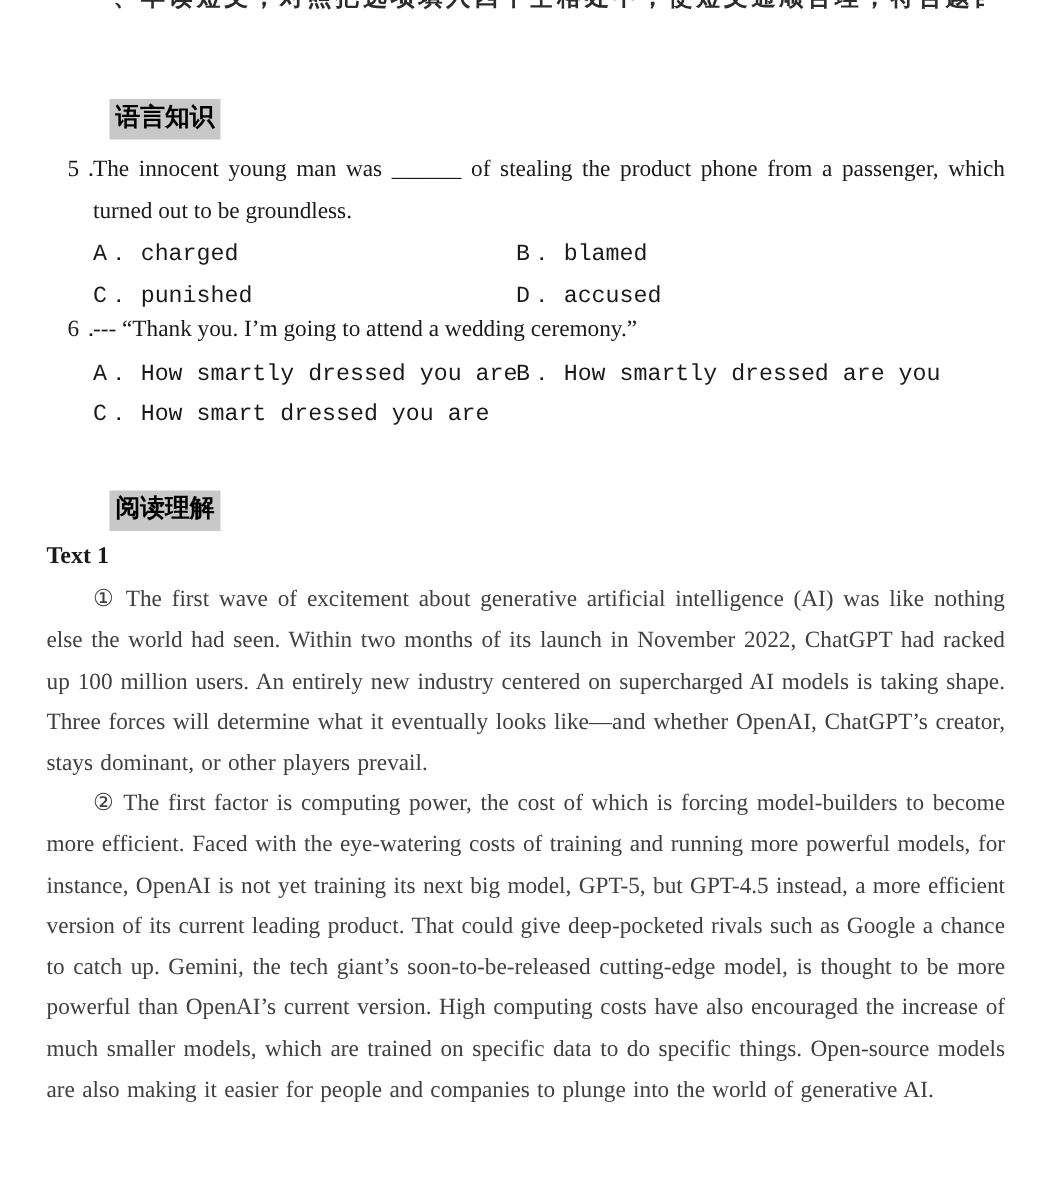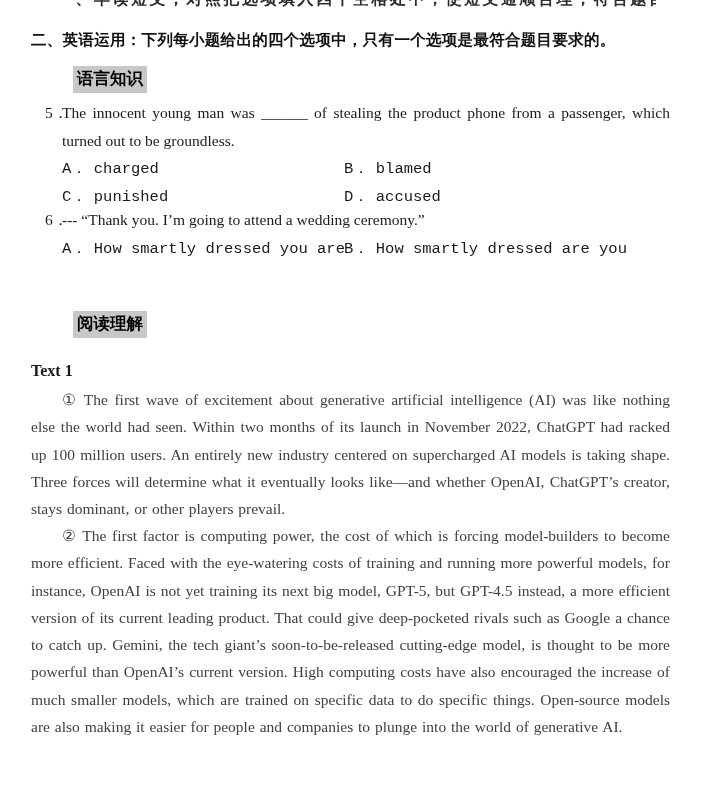--- a/index.html
+++ b/index.html
@@ -23,21 +23,21 @@
     position:absolute; top:30px; left:31px; right:18px;
     font-size:15.5px; font-weight:600; color:#101010; letter-spacing:.3px;
   }
 
   .hl-label {
     position:absolute; left:31px; display:inline-block;
     background:var(--hl); color:#000;
     font-size:16.5px; font-weight:600; padding:3px 4px 4px 4px; line-height:1.2;margin-left:42px;
   }
   .lk { top:66px; }
-  .rc { top:311px; }
+  .rc { top:327px; }
 
   .question { position:absolute; left:45px; right:31px; font-size:15.5px; line-height:27.5px; }
   .q5 { top:99px; }
   .q6 { top:206px; }
   .qnum { position:absolute; left:0; top:0; }
   .qbody { margin-left:17px; }
   .stem { text-align:justify; }
   .stem-line { white-space:nowrap; }
   .opts { display:grid; grid-template-columns:282px 1fr; margin-top:2px;font-family:Liberation Mono, monospace; }
   .opt { white-space:nowrap; }
@@ -58,21 +58,20 @@
 </style>
 </head>
 <body>
 
 <div class="page">
 
   <div class="clip-top">
     <span>一、早读短文，对照把选项填入四个空格处中，使短文通顺合理，符合题目要求作出选择。</span>
   </div>
 
-  <div class="instruction zh">二、英语运用：下列每小题给出的四个选项中，只有一个选项是最符合题目要求的。</div>
 
   <div class="hl-label zh lk">语言知识</div>
 
   <div class="question q5">
     <span class="qnum">5．</span>
     <div class="qbody">
       <div class="stem">The innocent young man was ______ of stealing the product phone from a passenger, which turned out to be groundless.</div>
       <div class="opts">
         <div class="opt">
           <span class="olabel">A．</span><span>charged</span>
@@ -94,20 +93,23 @@
     <span class="qnum">6．</span>
     <div class="qbody">
       <div class="stem-line">--- “Thank you. I’m going to attend a wedding ceremony.”</div>
       <div class="opts">
         <div class="opt">
           <span class="olabel">A．</span><span>How smartly dressed you are</span>
         </div>
         <div class="opt">
           <span class="olabel">B．</span><span>How smartly dressed are you</span>
         </div>
+        <div class="opt">
+          <span class="olabel">C．</span><span>How smart dressed you are</span>
+        </div>
       </div>
     </div>
   </div>
 
   <div class="hl-label zh rc">阅读理解</div>
 
   <div class="text-title">Text 1</div>
 
   <p class="para p1">①  The first wave of excitement about generative artificial intelligence (AI) was like nothing else the world had seen. Within two months of its launch in November 2022, ChatGPT had racked up 100 million users. An entirely new industry centered on supercharged AI models is taking shape. Three forces will determine what it eventually looks like—and whether OpenAI, ChatGPT’s creator, stays dominant, or other players prevail.</p>
   <p class="para p2">②  The first factor is computing power, the cost of which is forcing model-builders to become more efficient. Faced with the eye-watering costs of training and running more powerful models, for instance, OpenAI is not yet training its next big model, GPT-5, but GPT-4.5 instead, a more efficient version of its current leading product. That could give deep-pocketed rivals such as Google a chance to catch up. Gemini, the tech giant’s soon-to-be-released cutting-edge model, is thought to be more powerful than OpenAI’s current version. High computing costs have also encouraged the increase of much smaller models, which are trained on specific data to do specific things. Open-source models are also making it easier for people and companies to plunge into the world of generative AI.</p>

